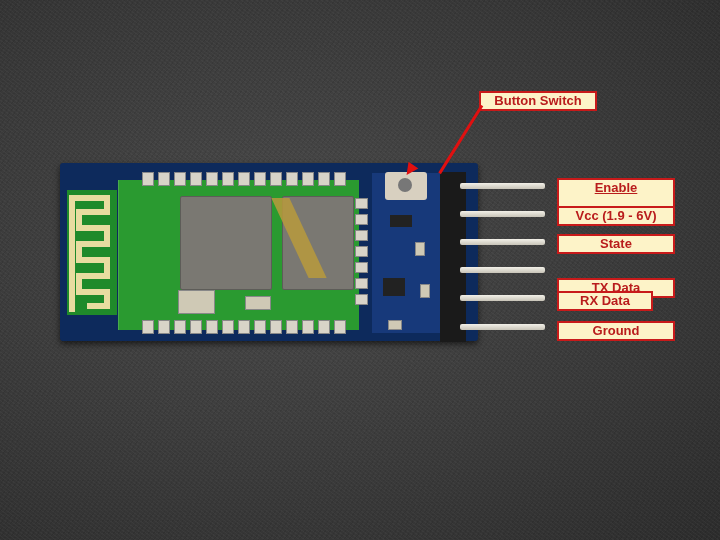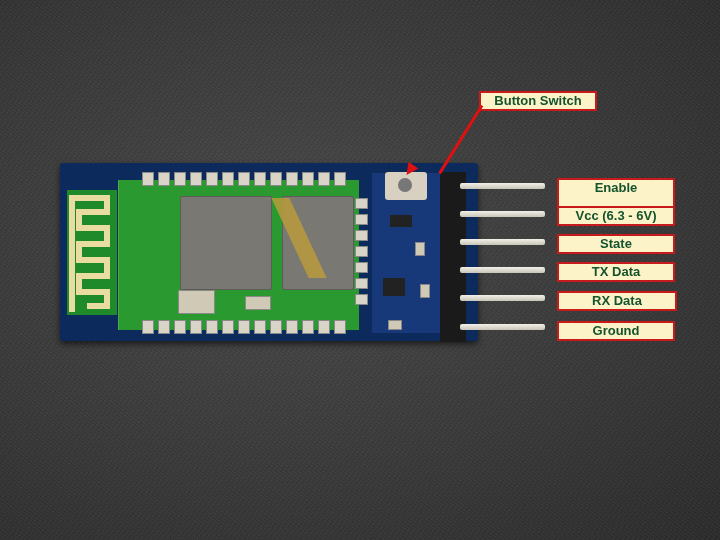--- a/index.html
+++ b/index.html
@@ -60,21 +60,21 @@
     position:absolute; left:440px; top:172px; width:26px; height:170px;
     background:#1a1a1a;
   }
   .pin {
     position:absolute; left:460px; width:85px; height:6px;
     background:linear-gradient(#f2f0e8,#c8c4b8);
     border-radius:2px;
   }
   .label {
     position:absolute; background:#fdf3c8; border:2px solid #c81a1a;
-    color:#14532d; font-weight:bold; font-size:13px; text-align:center;
+    color:#b91c1c; font-weight:bold; font-size:13px; text-align:center;
     box-sizing:border-box; line-height:16px;
   }
   .arrow-line {
     position:absolute; height:3px; background:#e01010; transform-origin:0 50%;
   }
   .arrow-head {
     position:absolute; width:0; height:0;
     border-left:6px solid transparent; border-right:6px solid transparent;
     border-top:12px solid #e01010;
   }
@@ -151,18 +151,18 @@
   <div class="pin" style="top:239px;"></div>
   <div class="pin" style="top:267px;"></div>
   <div class="pin" style="top:295px;"></div>
   <div class="pin" style="top:324px;"></div>
 </div>
 
 <div class="label" style="left:479px;top:91px;width:118px;height:20px;">Button Switch</div>
 <div class="arrow-line" style="left:482px;top:104px;width:80px;transform:rotate(122deg);"></div>
 <div class="arrow-head" style="left:404px;top:164px;transform:rotate(35deg);"></div>
 
-<div class="label" style="left:557px;top:178px;width:118px;height:34px;">Enable</div>
-<div class="label" style="left:557px;top:206px;width:118px;height:20px;">Vcc (6.3 - 6V)</div>
+<div class="label" style="left:557px;top:178px;width:118px;height:34px;text-decoration:underline;">Enable</div>
+<div class="label" style="left:557px;top:206px;width:118px;height:20px;">Vcc (1.9 - 6V)</div>
 <div class="label" style="left:557px;top:234px;width:118px;height:20px;">State</div>
-<div class="label" style="left:557px;top:262px;width:118px;height:20px;">TX Data</div>
-<div class="label" style="left:557px;top:291px;width:120px;height:20px;">RX Data</div>
+<div class="label" style="left:557px;top:278px;width:118px;height:20px;">TX Data</div>
+<div class="label" style="left:557px;top:291px;width:96px;height:20px;">RX Data</div>
 <div class="label" style="left:557px;top:321px;width:118px;height:20px;">Ground</div>
 
 </body></html>

